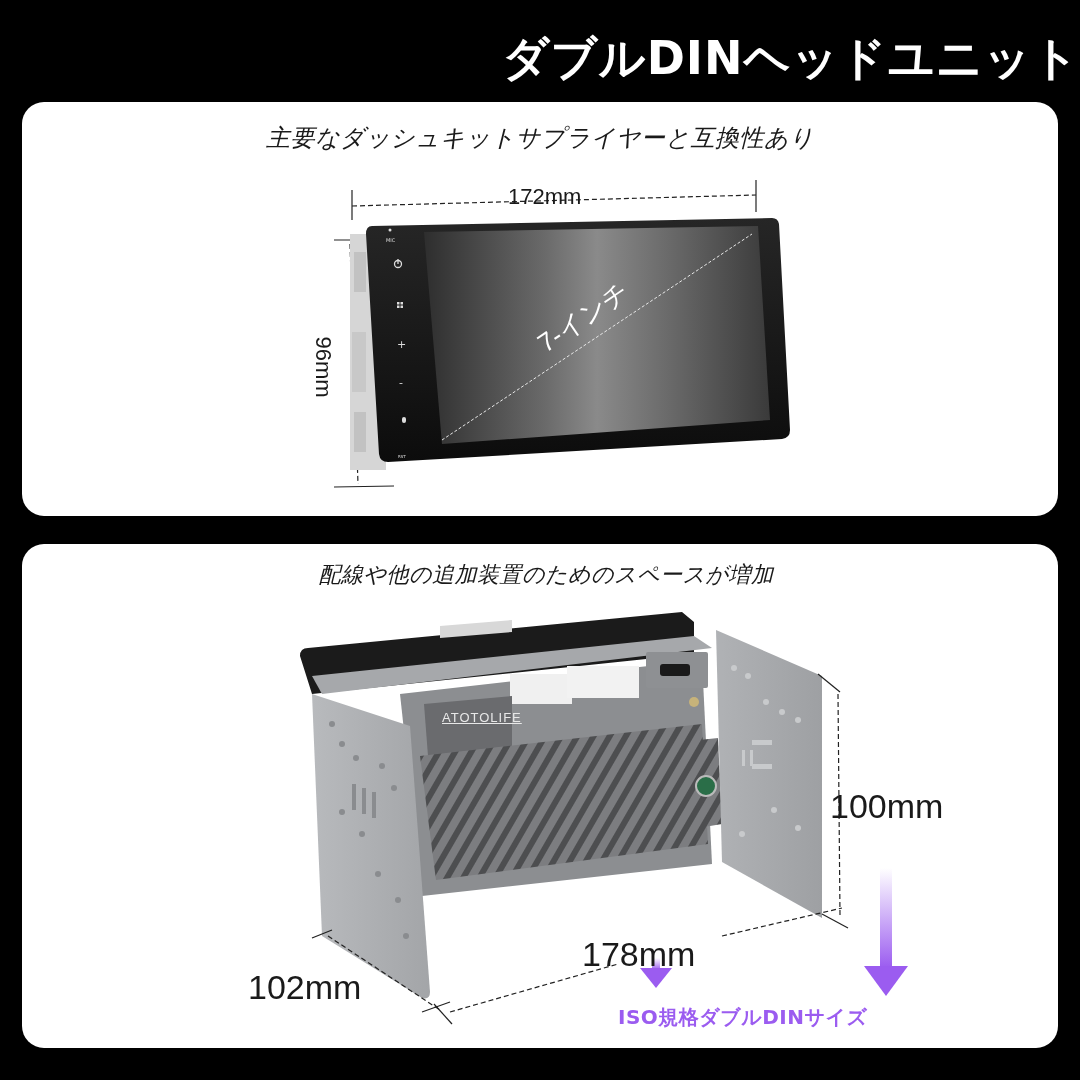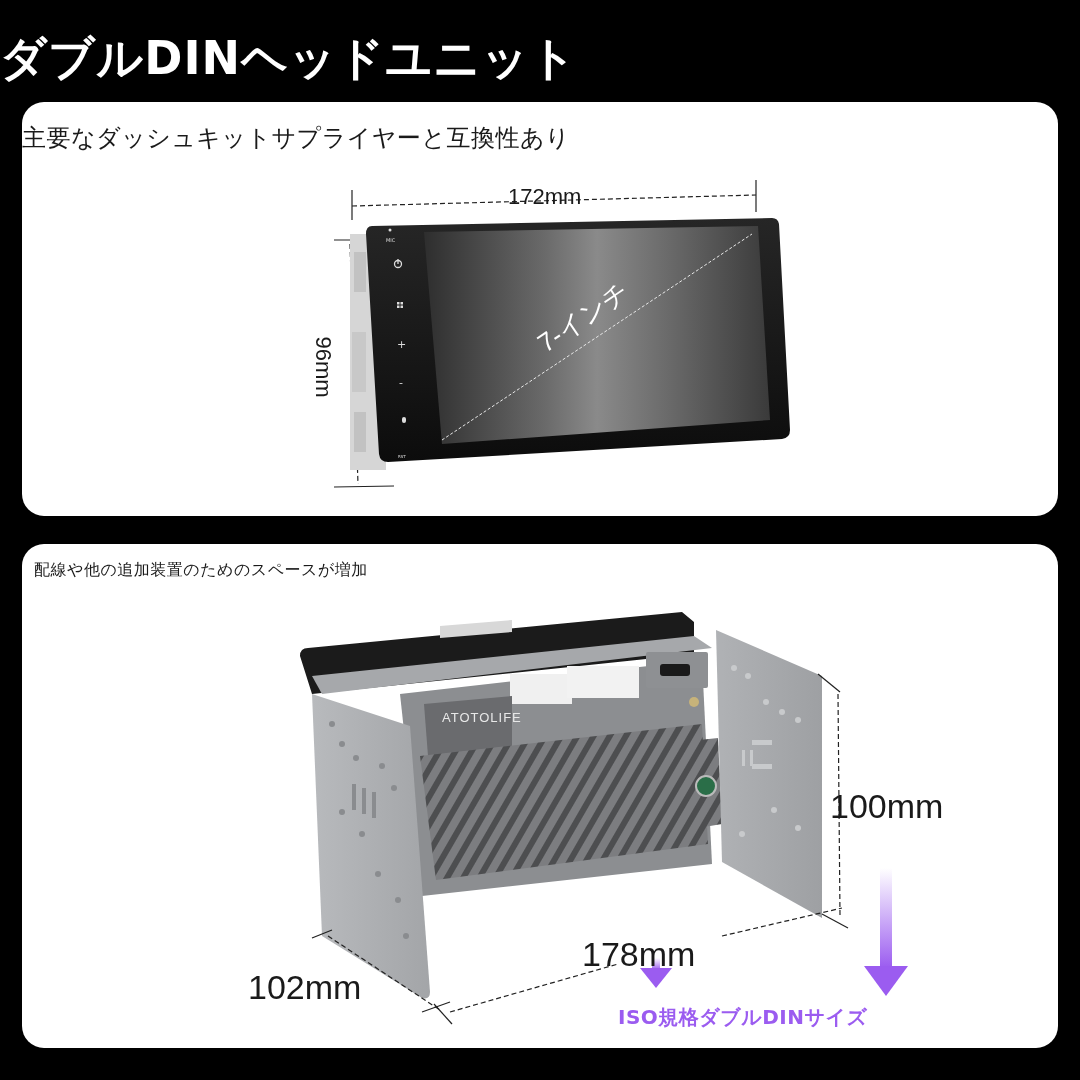--- a/index.html
+++ b/index.html
@@ -1,36 +1,36 @@
 <!DOCTYPE html>
 <html><head>
 <meta charset="utf-8">
 <style>
   * { box-sizing: border-box; margin: 0; padding: 0; }
   html, body { width: 1080px; height: 1080px; background: #000; overflow: hidden; }
   body { position: relative; font-family: "DejaVu Sans", "Liberation Sans", sans-serif; }
 
   .title {
-    position: absolute; left: 0; top: 28px; width: 1080px; text-align: left;
+    position: absolute; left: 0; top: 28px; width: 1080px; text-align: right;
     color: #fff; font-size: 46px; font-weight: bold; letter-spacing: 1px;
   }
 
   .panel {
     position: absolute; left: 22px; width: 1036px; background: #fff; border-radius: 22px;
     overflow: hidden;
   }
   .panel.top { top: 102px; height: 414px; }
   .panel.bottom { top: 544px; height: 504px; }
 
   .subtitle {
-    position: absolute; left: 0; width: 100%; color: #1a1a1a;
-    font-size: 24px; letter-spacing: 0.5px;
+    position: absolute; left: 0; width: 100%; text-align: center; color: #1a1a1a;
+    font-size: 24px; letter-spacing: 0.5px; font-style: italic;
   }
   .panel.top .subtitle { top: 20px; }
-  .panel.bottom .subtitle { top: 16px; font-size: 16px; padding-left: 12px; }
+  .panel.bottom .subtitle { top: 16px; font-size: 22px; padding-left: 12px; }
 
   .dim {
     position: absolute; color: #1a1a1a; font-family: "Liberation Sans", "DejaVu Sans", sans-serif;
     font-size: 22px;
   }
   .dim.big { font-size: 34px; }
 
   
   .p1-art { position: absolute; left: 0; top: 0; width: 1036px; height: 414px; }
 
@@ -205,18 +205,18 @@
     <g>
       <rect x="630" y="414" width="8" height="12" fill="url(#arrowGrad)"></rect>
       <path d="M 618 424 L 650 424 L 634 444 Z" fill="#9b5cf0"></path>
     </g>
     <g>
       <rect x="858" y="324" width="12" height="100" fill="url(#arrowGrad)"></rect>
       <path d="M 842 422 L 886 422 L 864 452 Z" fill="#9b5cf0"></path>
     </g>
   </svg>
 
-  <div class="dim" style="left:420px; top:166px; color:#e8e8e8; font-size:13px; letter-spacing:1px;">ATOTOLIFE</div>
+  <div class="dim" style="left:420px; top:166px; color:#e8e8e8; font-size:13px; letter-spacing:1px;text-decoration:underline;">ATOTOLIFE</div>
   <div class="dim big" style="left:808px; top:243px;">100mm</div>
   <div class="dim big" style="left:226px; top:424px;">102mm</div>
   <div class="dim big" style="left:560px; top:391px;">178mm</div>
   <div class="iso-label">ISO規格ダブルDINサイズ</div>
 </div>
 
 </body></html>

